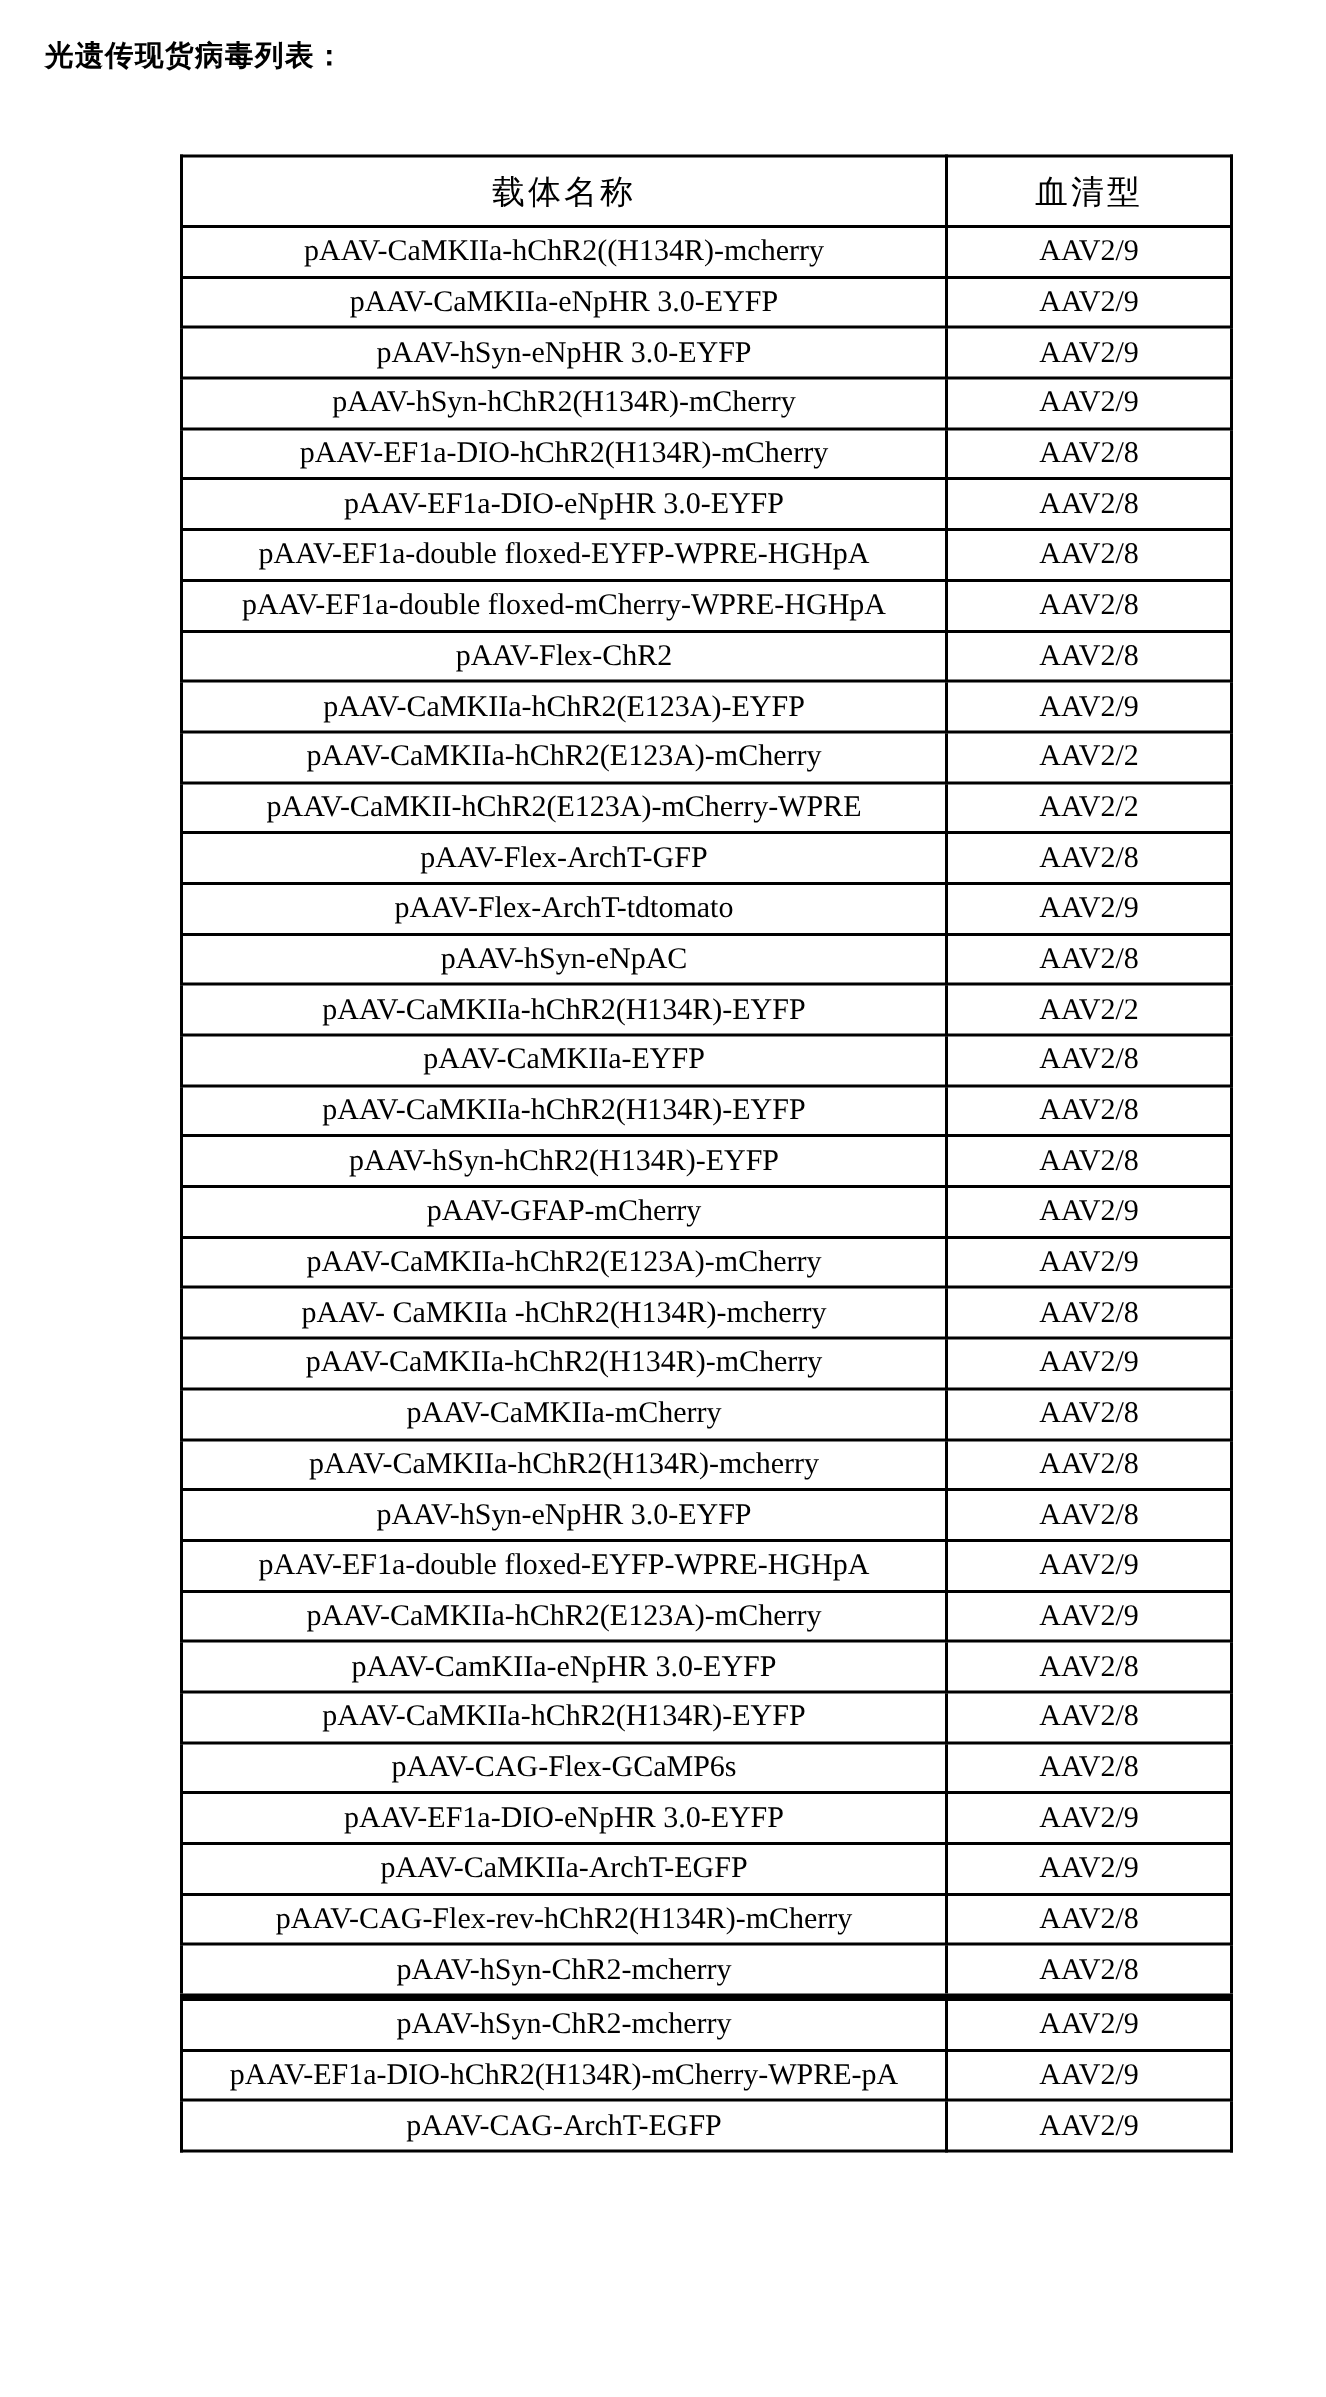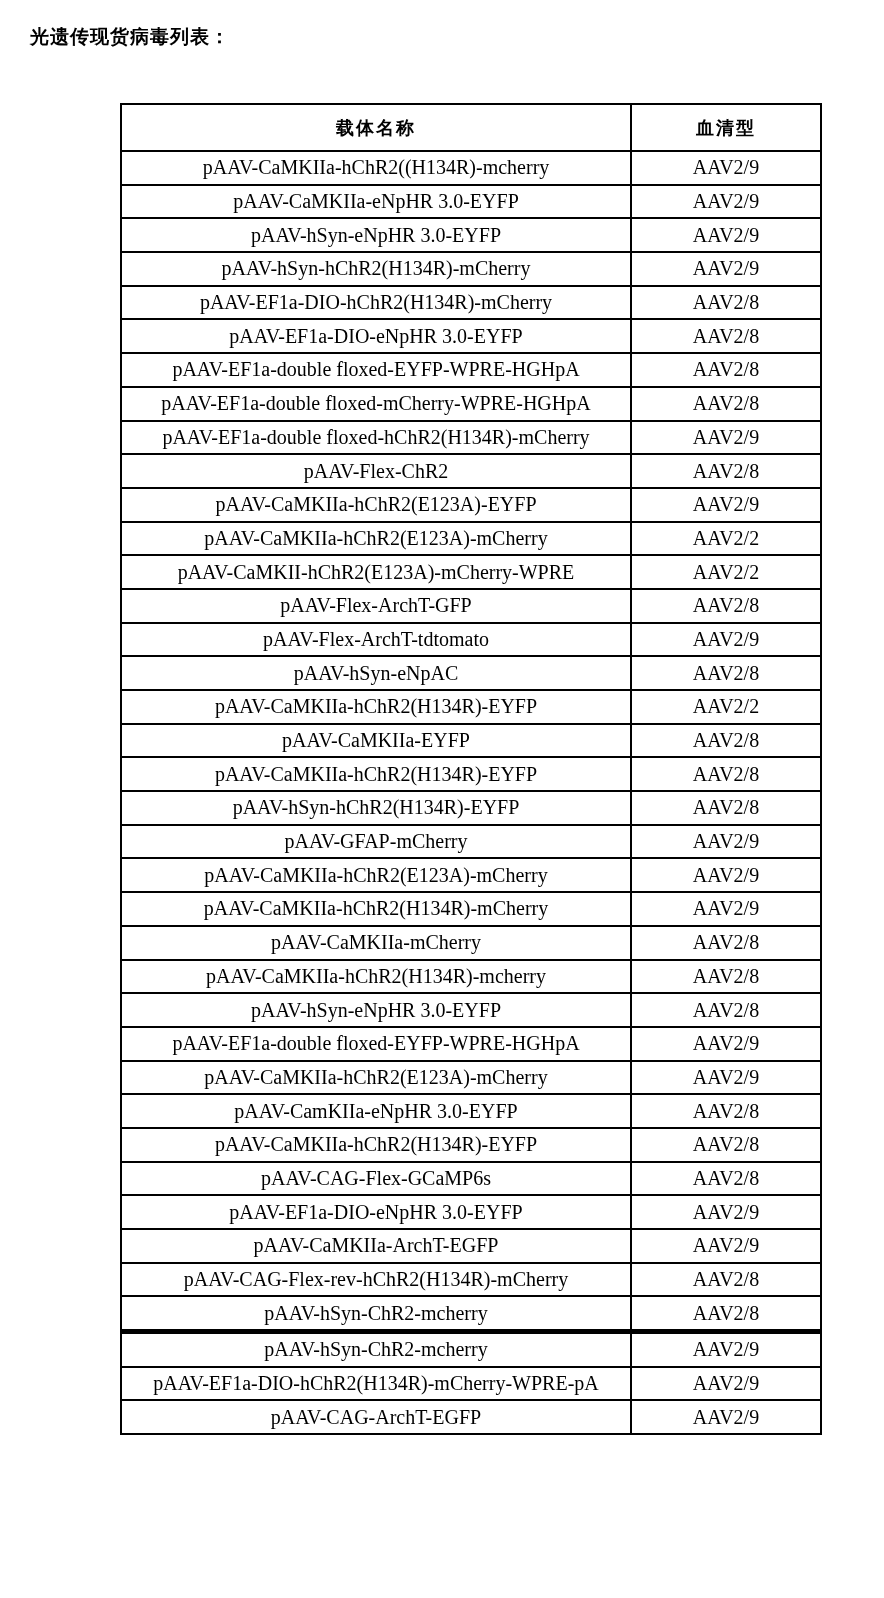--- a/index.html
+++ b/index.html
@@ -41,22 +41,22 @@
   .virus-table td {
     border: 2px solid #000000;
     text-align: center;
     vertical-align: middle;
     padding: 0 4px;
     overflow: hidden;
     white-space: nowrap;
   }
   .virus-table th {
     height: 45px;
-    font-size: 18px;
-    font-weight: bold;
+    font-size: 22px;
+    font-weight: normal;
     letter-spacing: 2px;
   }
   .virus-table td {
     height: 31.7px;
     font-size: 20px;
     font-weight: normal;
   }
   
   .virus-table tr.section-end td {
     border-bottom-width: 5px;
@@ -105,24 +105,20 @@
       </tr>
       <tr>
         <td>pAAV-EF1a-double floxed-EYFP-WPRE-HGHpA</td>
         <td>AAV2/8</td>
       </tr>
       <tr>
         <td>pAAV-EF1a-double floxed-mCherry-WPRE-HGHpA</td>
         <td>AAV2/8</td>
       </tr>
       <tr>
-        <td>pAAV-EF1a-double floxed-hChR2(H134R)-mCherry</td>
-        <td>AAV2/9</td>
-      </tr>
-      <tr>
         <td>pAAV-Flex-ChR2</td>
         <td>AAV2/8</td>
       </tr>
       <tr>
         <td>pAAV-CaMKIIa-hChR2(E123A)-EYFP</td>
         <td>AAV2/9</td>
       </tr>
       <tr>
         <td>pAAV-CaMKIIa-hChR2(E123A)-mCherry</td>
         <td>AAV2/2</td>
@@ -159,20 +155,24 @@
         <td>pAAV-hSyn-hChR2(H134R)-EYFP</td>
         <td>AAV2/8</td>
       </tr>
       <tr>
         <td>pAAV-GFAP-mCherry</td>
         <td>AAV2/9</td>
       </tr>
       <tr>
         <td>pAAV-CaMKIIa-hChR2(E123A)-mCherry</td>
         <td>AAV2/9</td>
+      </tr>
+      <tr>
+        <td>pAAV- CaMKIIa -hChR2(H134R)-mcherry</td>
+        <td>AAV2/8</td>
       </tr>
       <tr>
         <td>pAAV-CaMKIIa-hChR2(H134R)-mCherry</td>
         <td>AAV2/9</td>
       </tr>
       <tr>
         <td>pAAV-CaMKIIa-mCherry</td>
         <td>AAV2/8</td>
       </tr>
       <tr>

